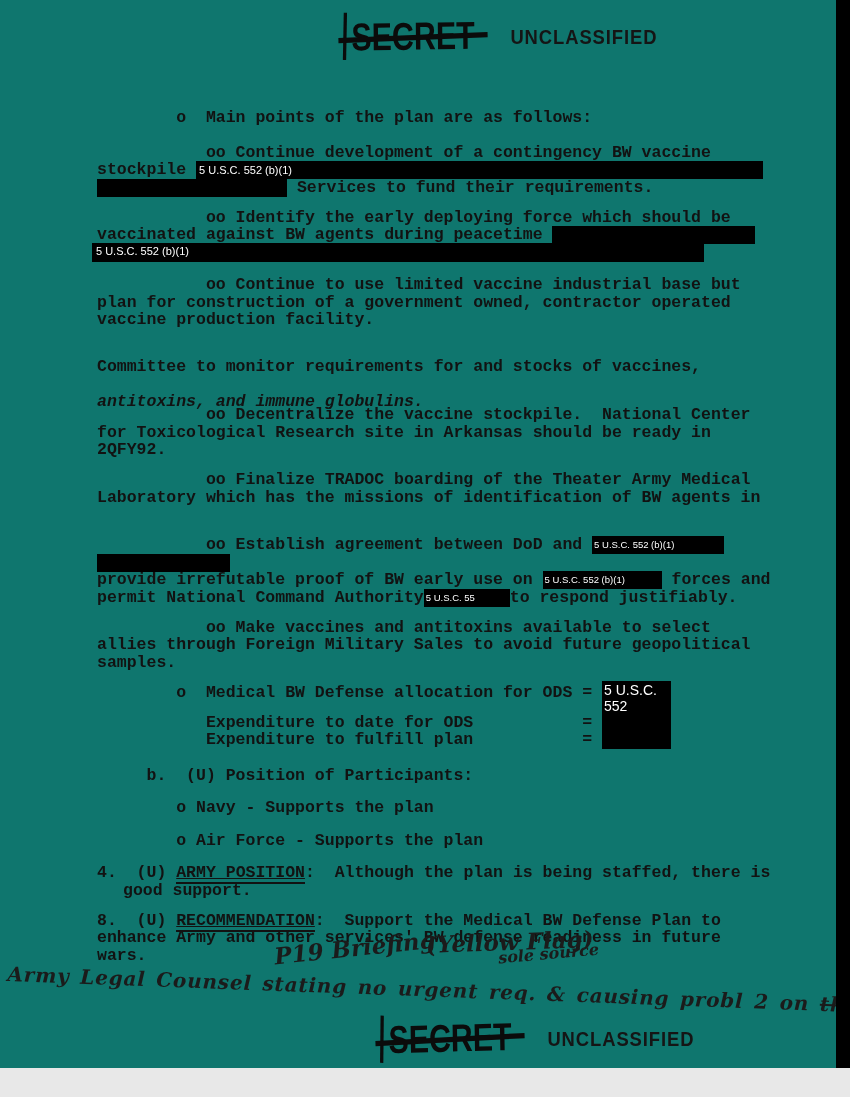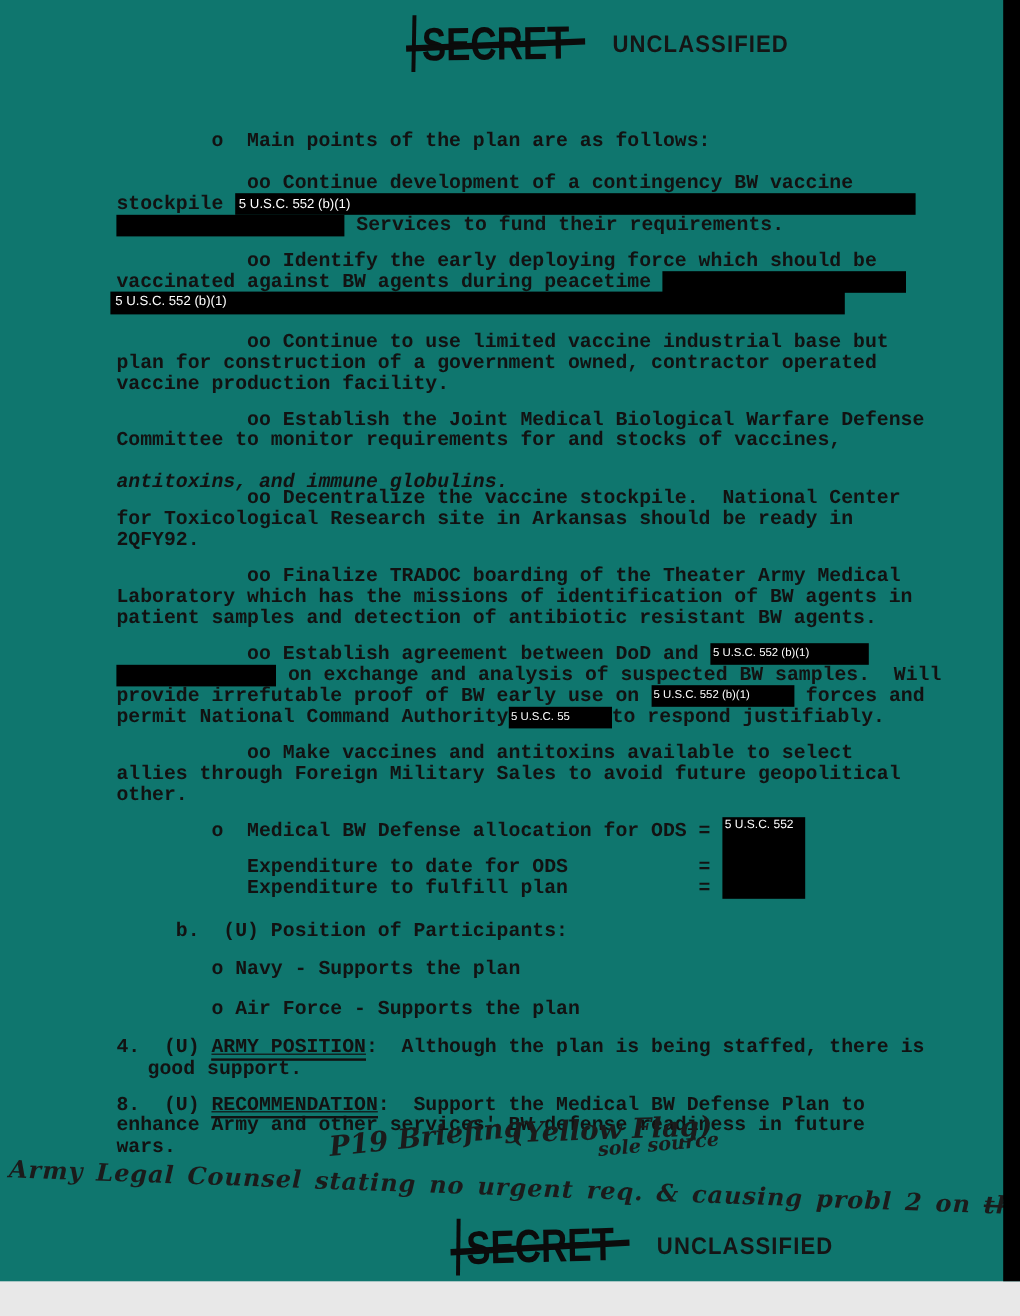--- a/index.html
+++ b/index.html
@@ -78,43 +78,41 @@
   <div class="ln" style="left:97px; top:209px;">           oo Identify the early deploying force which should be</div>
 
   <div class="ln" style="left:97px; top:179px;"><span class="rd" style="width:190px;"></span><span> Services to fund their requirements.</span></div>
   <div class="ln" style="left:97px; top:226px;"><span>vaccinated against BW agents during peacetime </span><span class="rd" style="width:203px;"></span></div>
   <div class="rd-abs" style="left:92px; top:243px; width:612px; height:19px; font-size:11px; padding:2px 4px;">5 U.S.C. 552 (b)(1)</div>
 
   <div class="ln" style="left:97px; top:276px;">           oo Continue to use limited vaccine industrial base but</div>
   <div class="ln" style="left:97px; top:294px;">plan for construction of a government owned, contractor operated</div>
   <div class="ln" style="left:97px; top:311px;">vaccine production facility.</div>
 
-  <div class="ln" style="left:97px; top:341px;">           oo Establish the Joint Medical Biological Warfare Defense</div>
   <div class="ln" style="left:97px; top:358px;">Committee to monitor requirements for and stocks of vaccines,</div>
   <div class="ln" style="left:97px; top:393px;font-style:italic;">antitoxins, and immune globulins.</div>
 
   <div class="ln" style="left:97px; top:406px;">           oo Decentralize the vaccine stockpile.  National Center</div>
   <div class="ln" style="left:97px; top:424px;">for Toxicological Research site in Arkansas should be ready in</div>
   <div class="ln" style="left:97px; top:441px;">2QFY92.</div>
 
   <div class="ln" style="left:97px; top:471px;">           oo Finalize TRADOC boarding of the Theater Army Medical</div>
   <div class="ln" style="left:97px; top:489px;">Laboratory which has the missions of identification of BW agents in</div>
-  <div class="ln" style="left:97px; top:506px;">patient samples and detection of antibiotic resistant BW agents.</div>
 
   <div class="ln" style="left:97px; top:536px;"><span>           oo Establish agreement between DoD and </span><span class="rd small" style="width:132px;">5 U.S.C. 552 (b)(1)</span></div>
-  <div class="ln" style="left:97px; top:554px;"><span class="rd" style="width:133px;"></span><span> on exchange and analysis of suspected BW samples.  Will</span></div>
+  <div class="ln" style="left:97px; top:554px;"><span class="rd" style="width:133px;"></span></div>
   <div class="ln" style="left:97px; top:571px;"><span>provide irrefutable proof of BW early use on </span><span class="rd small" style="width:119px;">5 U.S.C. 552 (b)(1)</span><span> forces and</span></div>
   <div class="ln" style="left:97px; top:589px;"><span>permit National Command Authority</span><span class="rd small" style="width:86px;">5 U.S.C. 55</span><span>to respond justifiably.</span></div>
 
   <div class="ln" style="left:97px; top:619px;">           oo Make vaccines and antitoxins available to select</div>
   <div class="ln" style="left:97px; top:636px;">allies through Foreign Military Sales to avoid future geopolitical</div>
-  <div class="ln" style="left:97px; top:654px;">other.</div>
+  <div class="ln" style="left:97px; top:654px;">samples.</div>
 
   <div class="ln" style="left:97px; top:684px;text-align:right;">        o  Medical BW Defense allocation for ODS = </div>
-  <div class="rd-abs" style="left:602px; top:681px; width:69px; height:68px; font-size:10px; padding:1px 2px;">5 U.S.C. 552</div>
+  <div class="rd-abs" style="left:602px; top:681px; width:69px; height:68px; font-size:14px; padding:1px 2px;">5 U.S.C. 552</div>
   <div class="ln" style="left:97px; top:714px;">           Expenditure to date for ODS           =</div>
   <div class="ln" style="left:97px; top:731px;">           Expenditure to fulfill plan           =</div>
 
   <div class="ln" style="left:97px; top:767px;">     b.  (U) Position of Participants:</div>
   <div class="ln" style="left:97px; top:799px;">        o Navy - Supports the plan</div>
   <div class="ln" style="left:97px; top:832px;">        o Air Force - Supports the plan</div>
 
   <div class="ln" style="left:97px; top:864px;"><span>4.  (U) </span><span class="ul">ARMY POSITION</span><span>:  Although the plan is being staffed, there is</span></div>
   <div class="ln" style="left:97px; top:882px;margin-left:26px;">good support.</div>
 

